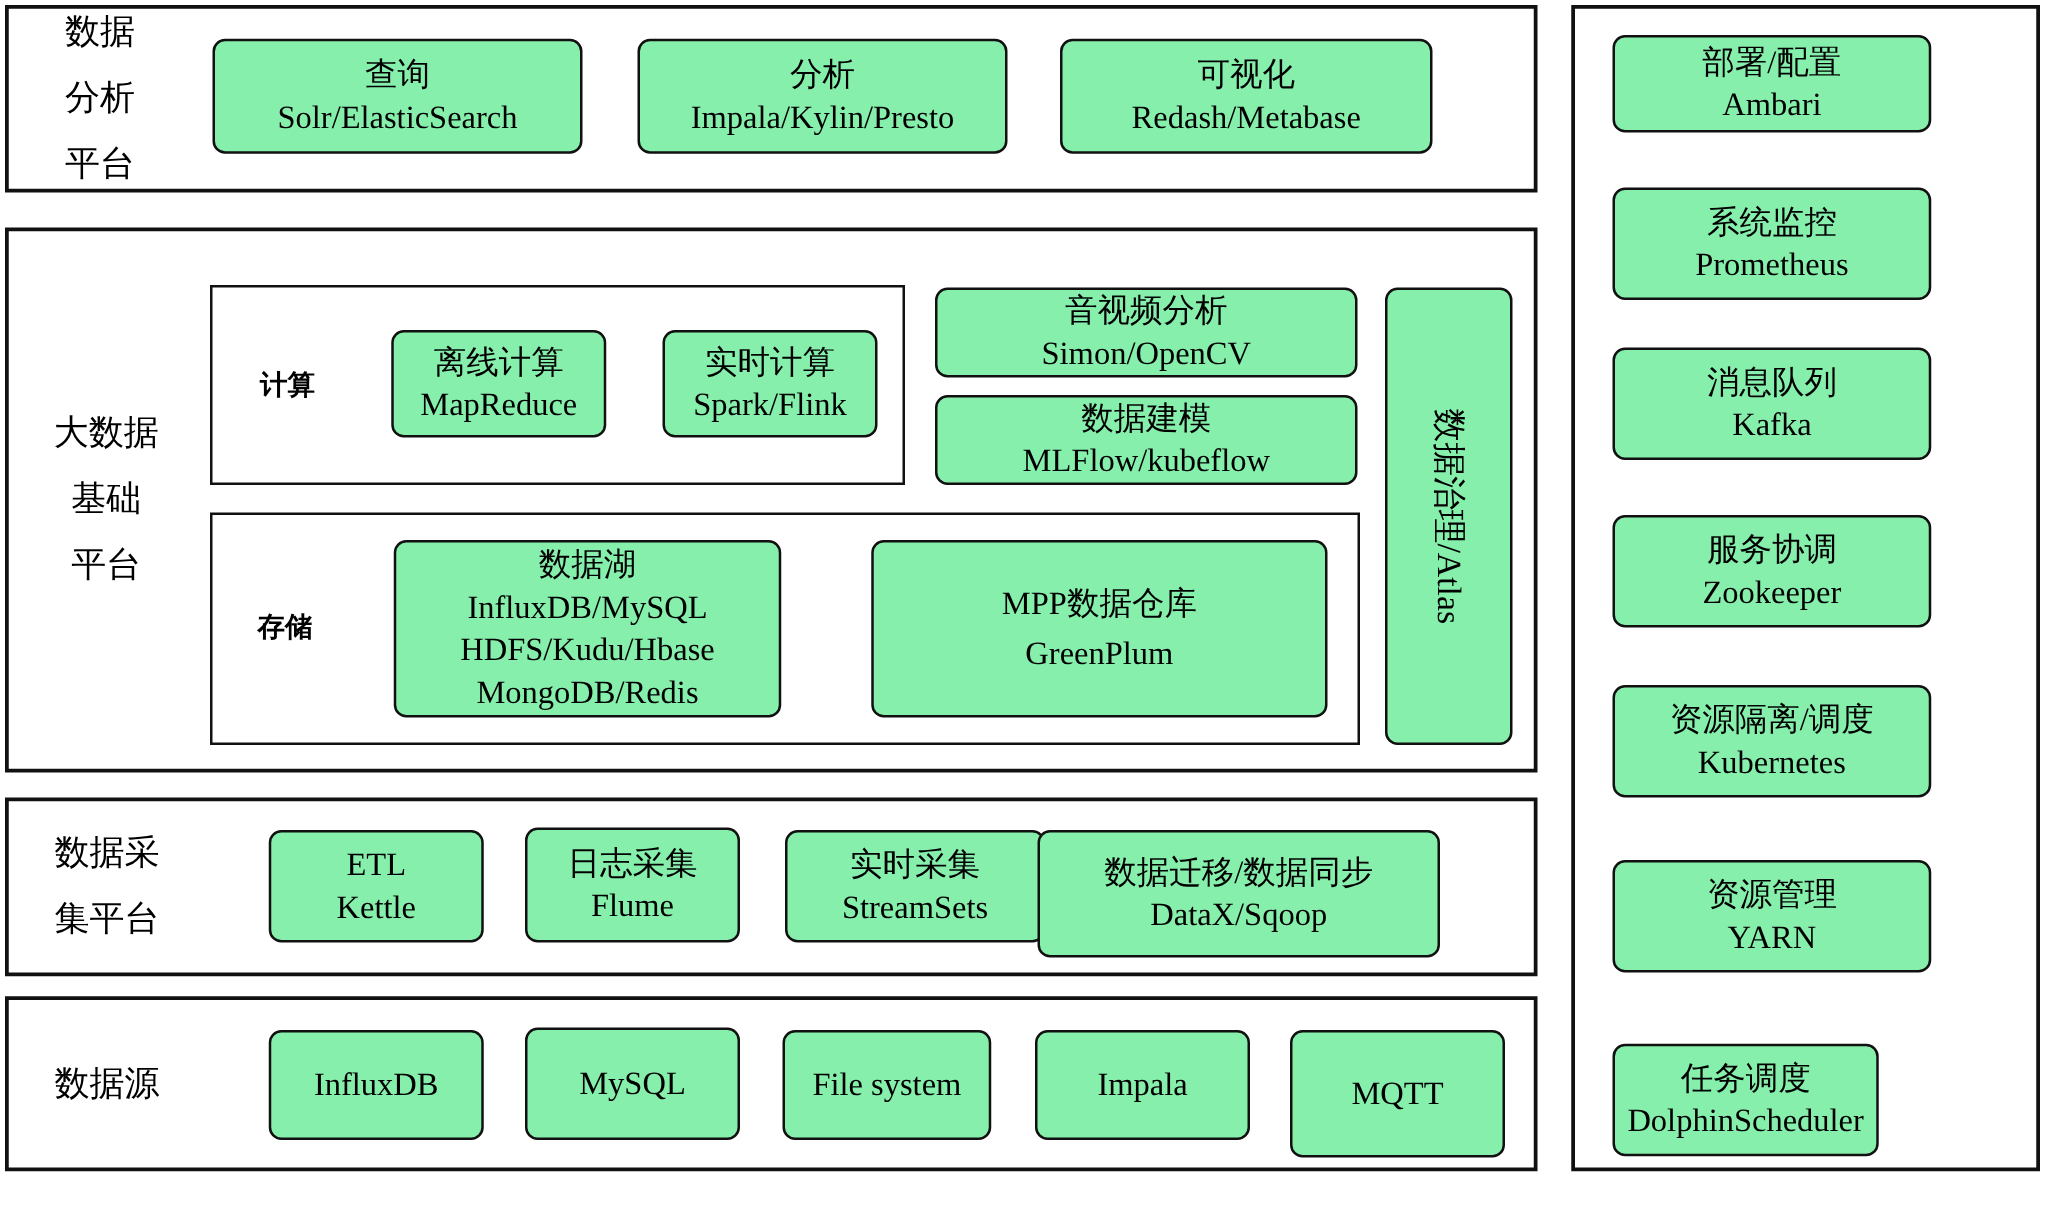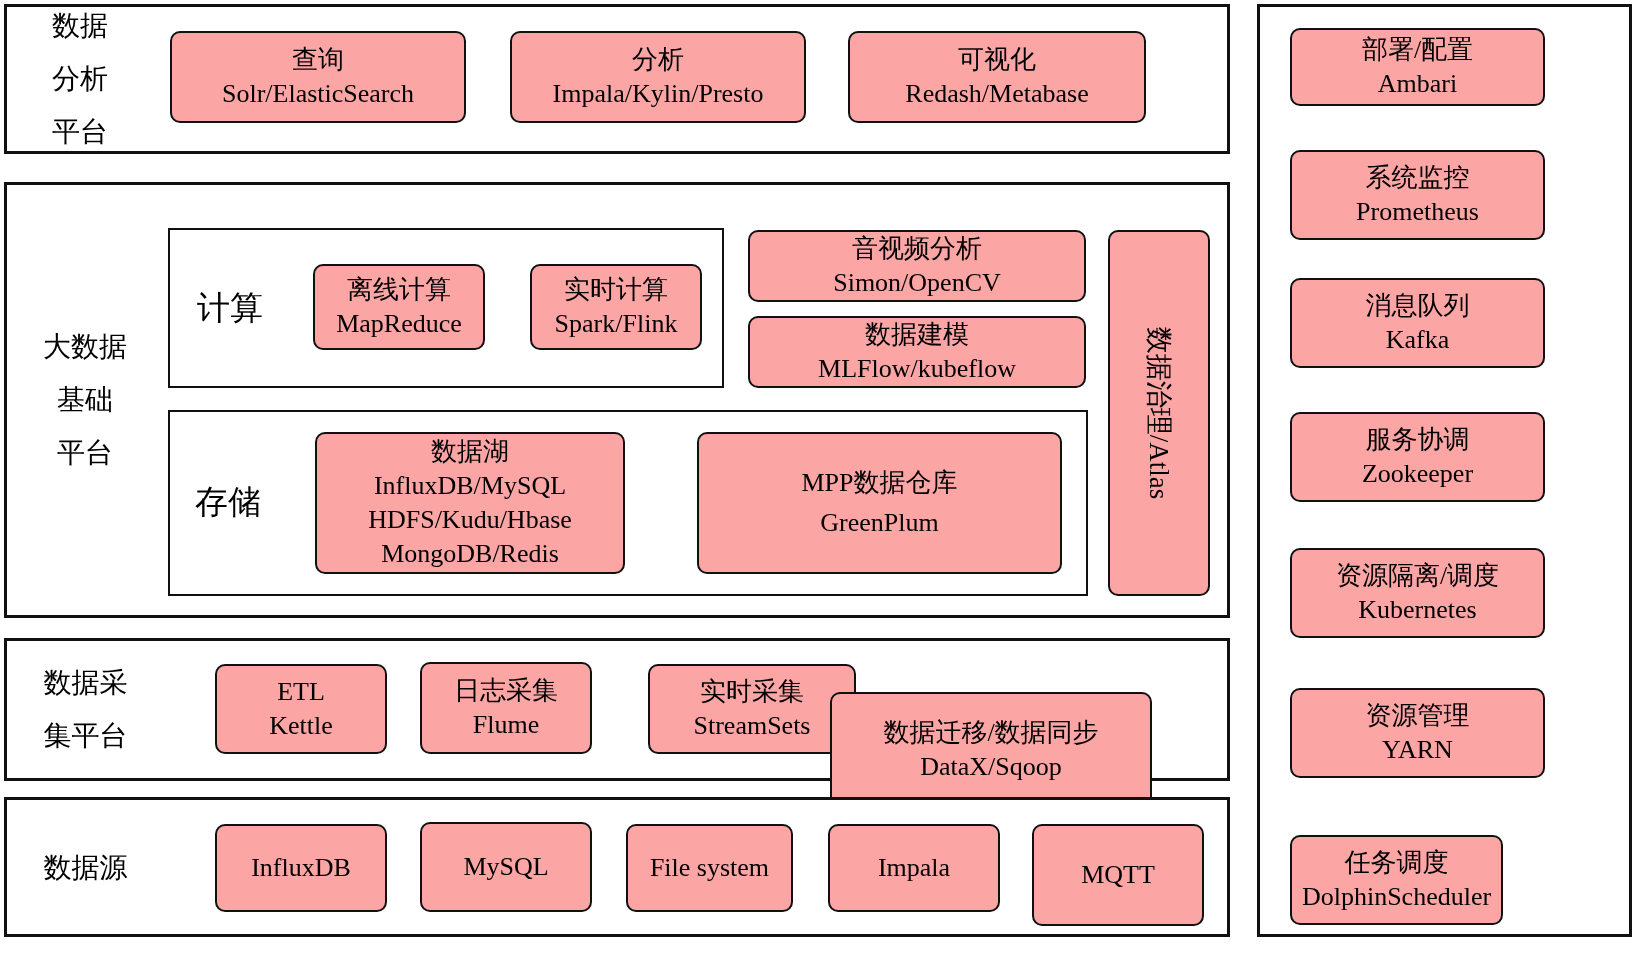--- a/index.html
+++ b/index.html
@@ -25,21 +25,21 @@
   .group {
     position: absolute;
     border: 2.5px solid #111111;
     background: #ffffff;
   }
   
   .box {
     position: absolute;
     border: 2.5px solid #111111;
     border-radius: 10px;
-    background: #fca5a5;
+    background: #86efac;
     display: flex;
     flex-direction: column;
     align-items: center;
     justify-content: center;
     text-align: center;
     font-size: 26px;
     line-height: 34px;
   }
   .box .t, .box .s { white-space: nowrap; }
   .box.gap2 { gap: 6px; }
@@ -55,21 +55,22 @@
     font-size: 28px;
     line-height: 38px;
     gap: 15px;
   }
   
   .glabel {
     position: absolute;
     display: flex;
     align-items: center;
     justify-content: center;
-    font-size: 33px;
+    font-size: 22px;
+    font-weight: bold;
   }
   
   .vwrap {
     display: flex;
     align-items: center;
     justify-content: center;
   }
   .vtext {
     transform: rotate(90deg);
     white-space: nowrap;
@@ -152,25 +153,25 @@
   </div>
 
   <div class="box" style="left:215px;top:664px;width:172px;height:90px">
     <div class="t">ETL</div>
     <div class="s">Kettle</div>
   </div>
   <div class="box" style="left:420px;top:662px;width:172px;height:92px">
     <div class="t">日志采集</div>
     <div class="s">Flume</div>
   </div>
-  <div class="box" style="left:648px;top:664px;width:208px;height:90px">
+  <div class="box" style="left:628px;top:664px;width:208px;height:90px">
     <div class="t">实时采集</div>
     <div class="s">StreamSets</div>
   </div>
-  <div class="box" style="left:830px;top:692px;width:322px;height:116px">
+  <div class="box" style="left:830px;top:664px;width:322px;height:102px">
     <div class="t">数据迁移/数据同步</div>
     <div class="s">DataX/Sqoop</div>
   </div>
 
   <div class="panel" style="left:4px;top:797px;width:1226px;height:140px"></div>
   <div class="label" style="left:18px;top:848px;width:135px;height:40px">
     <div>数据源</div>
   </div>
 
   <div class="box" style="left:215px;top:824px;width:172px;height:88px">

